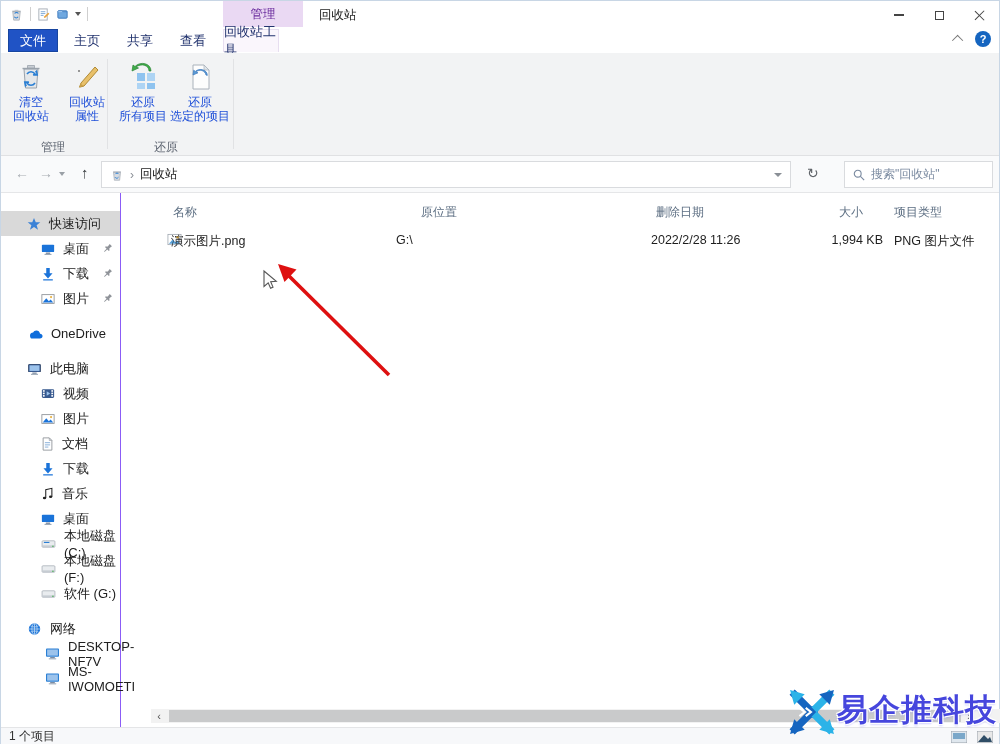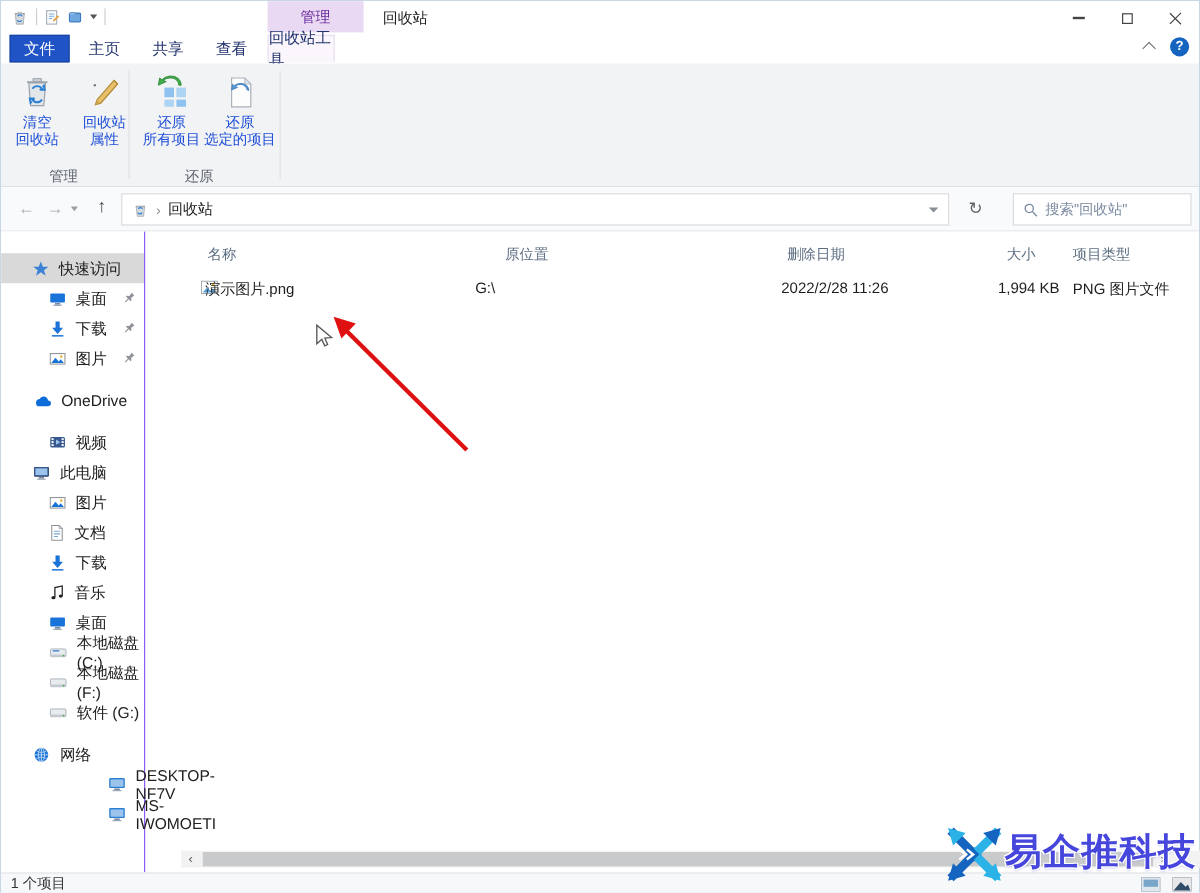--- a/index.html
+++ b/index.html
@@ -57,21 +57,21 @@
   .refresh-btn { position:absolute; left:806px; top:9px; color:#5f6368; font-size:14px; }
   .search-box { position:absolute; left:843px; top:5px; width:149px; height:27px; background:#fff; border:1px solid #d9dbde; display:flex; align-items:center; padding-left:8px; gap:6px; }
   .search-box .ph { font-size:12px; color:#7a8aa0; white-space:nowrap; }
 
   
   .main { position:absolute; left:0; top:192px; width:100%; height:534px; background:#fff; }
   .sidebar { position:absolute; left:0; top:0; width:120px; height:534px; background:#fff; border-right:1px solid #8b5cf6; padding-top:18px; }
   .side-item { position:relative; height:25px; display:flex; align-items:center; gap:8px; font-size:13px; color:#202020; }
   .side-item.lvl1 { padding-left:26px; }
   .side-item.lvl2 { padding-left:40px; }
-  .side-item.lvl3 { padding-left:44px;margin-left:45px; }
+  .side-item.lvl3 { padding-left:44px; }
   .side-item.selected { background:#d9d9d9; }
   .side-item .pin { position:absolute; right:7px; top:7px; }
   .side-gap { height:10px; }
   .side-item svg { flex:none; }
 
   .filearea { position:absolute; left:150px; top:0; width:850px; height:534px; }
   .cols { position:absolute; left:0; top:8px; width:100%; height:22px; font-size:12px; color:#5c6e82; }
   .cols span { position:absolute; top:3px; }
   .c-name { left:22px; } .c-loc { left:270px; } .c-date { left:505px; }
   .c-size { left:640px; width:72px; text-align:right; } .c-type { left:743px; }
@@ -271,42 +271,42 @@
           </svg>
       </div>
       <div class="side-gap"></div>
       <div class="side-item lvl1">
         <svg width="16" height="12" viewBox="0 0 18 12">
             <path d="M5 11h9.5c2 0 3-1.3 3-2.7 0-1.5-1.2-2.6-2.8-2.6C14.3 3.3 12.6 2 10.6 2 8.9 2 7.5 3 6.9 4.4 5 4.4 3.4 5.8 3.4 7.7 3.4 9.6 4 11 5 11z" fill="#0f6ddb"></path>
           </svg>
         <span>OneDrive</span>
       </div>
       <div class="side-gap"></div>
+      <div class="side-item lvl1">
+        <svg width="15" height="14" viewBox="0 0 16 16">
+            <rect x="1" y="2.5" width="14" height="9" rx="1" fill="#3f novelty"></rect>
+            <rect x="1" y="2.5" width="14" height="9" rx="1" fill="#37598f"></rect>
+            <rect x="2.3" y="3.8" width="11.4" height="6.4" fill="#9cc3ec"></rect>
+            <rect x="5.5" y="12" width="5" height="1.5" fill="#7a8aa0"></rect>
+            <rect x="4" y="13.5" width="8" height="1.2" fill="#9aa7b5"></rect>
+          </svg>
+        <span>此电脑</span>
+      </div>
       <div class="side-item lvl2">
         <svg width="14" height="13" viewBox="0 0 16 14">
             <rect x="1" y="2" width="14" height="10" rx="1.5" fill="#37598f"></rect>
             <rect x="2.2" y="3.2" width="2" height="1.8" fill="#fff"></rect>
             <rect x="2.2" y="6" width="2" height="1.8" fill="#fff"></rect>
             <rect x="2.2" y="8.8" width="2" height="1.8" fill="#fff"></rect>
             <rect x="11.8" y="3.2" width="2" height="1.8" fill="#fff"></rect>
             <rect x="11.8" y="6" width="2" height="1.8" fill="#fff"></rect>
             <rect x="11.8" y="8.8" width="2" height="1.8" fill="#fff"></rect>
             <polygon points="6.5,4.5 10.5,7 6.5,9.5" fill="#9cc3ec"></polygon>
           </svg>
         <span>视频</span>
-      </div>
-      <div class="side-item lvl1">
-        <svg width="15" height="14" viewBox="0 0 16 16">
-            <rect x="1" y="2.5" width="14" height="9" rx="1" fill="#3f novelty"></rect>
-            <rect x="1" y="2.5" width="14" height="9" rx="1" fill="#37598f"></rect>
-            <rect x="2.3" y="3.8" width="11.4" height="6.4" fill="#9cc3ec"></rect>
-            <rect x="5.5" y="12" width="5" height="1.5" fill="#7a8aa0"></rect>
-            <rect x="4" y="13.5" width="8" height="1.2" fill="#9aa7b5"></rect>
-          </svg>
-        <span>此电脑</span>
       </div>
       <div class="side-item lvl2">
         <svg width="14" height="14" viewBox="0 0 16 16">
             <rect x="1" y="3" width="14" height="10" fill="#fff" stroke="#8f9399"></rect>
             <polygon points="2,12 6,7 9,10.5 11,8.5 14,12" fill="#1a73d9"></polygon>
             <circle cx="11.5" cy="5.8" r="1.2" fill="#e8b13d"></circle>
           </svg>
         <span>图片</span>
       </div>
       <div class="side-item lvl2">

